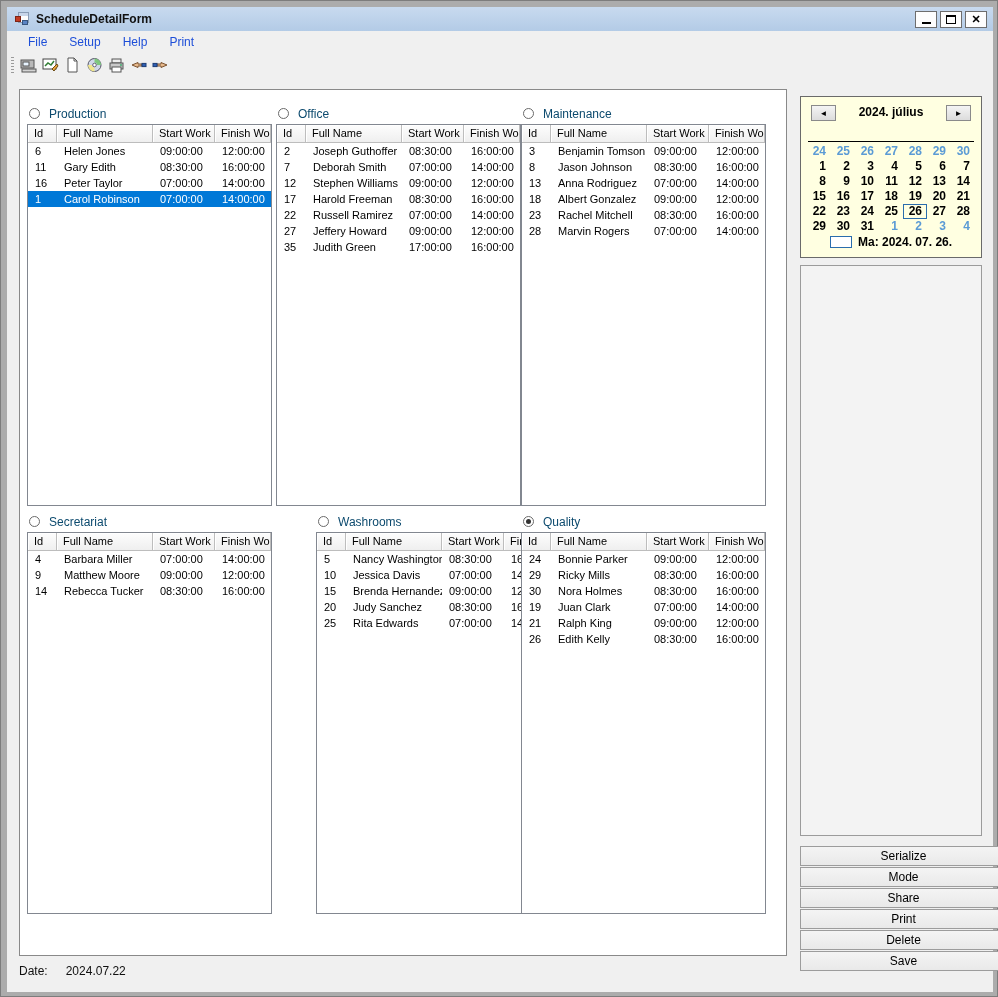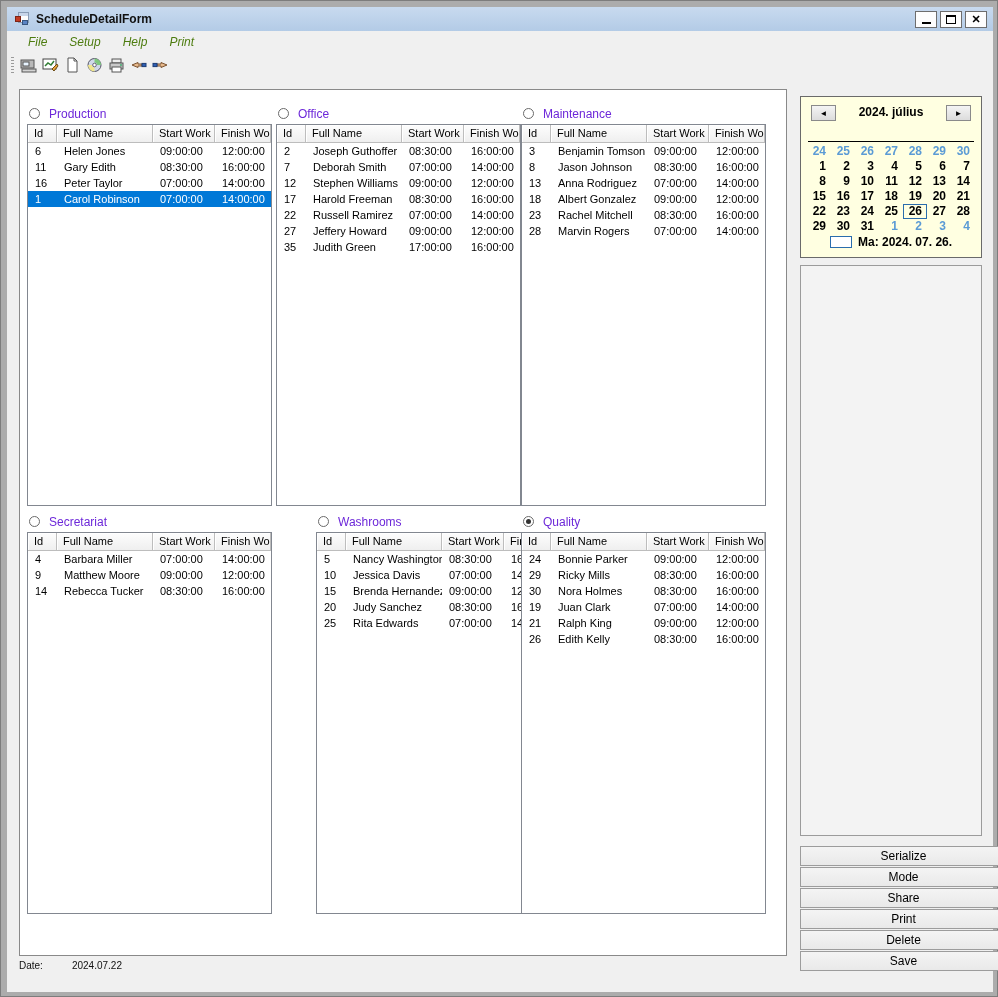--- a/index.html
+++ b/index.html
@@ -17,36 +17,36 @@
   .app-icon .b { position:absolute; left:7px; top:8px; width:6px; height:5px; background:#5b84c4; border:1px solid #38567f; }
   .title-text { font-size:12px; font-weight:600; color:#101010; }
   .win-btns { margin-left:auto; display:flex; gap:3px; }
   .win-btn { width:22px; height:17px; background:#fdfdfd; border:1px solid #6d6d6d; position:relative;
     display:flex; align-items:center; justify-content:center; font-size:11px; font-weight:bold; color:#000; cursor:default; }
   .glyph-min { position:absolute; left:6px; bottom:3px; width:9px; height:2px; background:#000; }
   .glyph-max { width:10px; height:9px; border:1px solid #000; border-top:2px solid #000; }
 
   
   .menubar { position:absolute; left:0; top:24px; width:986px; height:22px; display:flex; align-items:center; padding-left:10px; }
-  .menu-item { font-size:12px; color:#4d7c0f; padding:3px 11px;font-style:italic; }
+  .menu-item { font-size:12px; color:#1d4ed8; padding:3px 11px; }
   .toolbar { position:absolute; left:0; top:46px; width:986px; height:24px; display:flex; align-items:center; padding-left:4px; }
   .grip { width:3px; height:16px; margin-right:5px;
     background:repeating-linear-gradient(#9a9a9a 0 1px, transparent 1px 3px); }
   .tb-icon { width:19px; height:17px; display:inline-flex; align-items:center; justify-content:center; margin-right:3px; }
   .tb-icon svg { width:17px; height:16px; }
 
   
   .main-panel { position:absolute; left:12px; top:82px; width:768px; height:867px; background:#fff; border:1px solid #898989; }
   .dept { position:absolute; width:245px; }
   .dept-slot-0 { left:7px;  top:15px; } .dept-slot-1 { left:256px; top:15px; } .dept-slot-2 { left:501px; top:15px; }
   .dept-slot-3 { left:7px;  top:423px; } .dept-slot-4 { left:256px; top:423px;margin-left:40px; } .dept-slot-5 { left:501px; top:423px; }
   .dept-head { height:17px; display:flex; align-items:center; }
   .radio { width:11px; height:11px; border:1px solid #6a6a6a; border-radius:50%; background:#fff; margin:0 9px 0 2px; position:relative; flex:none; }
   .radio.checked::after { content:""; position:absolute; left:2px; top:2px; width:5px; height:5px; border-radius:50%; background:#333; }
-  .dept-label { font-size:12px; color:#6d28d9; }
+  .dept-label { font-size:12px; color:#0c4a6e; }
   .listview { margin-top:2px; height:382px; background:#fff; border:1px solid #828790; overflow:hidden; }
   .lv-header { display:flex; height:18px; }
   .lv-h { font-size:11px; color:#000; background:linear-gradient(#FDFDFD,#EFEFEF);
     border-right:1px solid #bdbdbd; border-bottom:1px solid #bdbdbd; box-shadow:inset 1px 1px 0 #fff;
     padding:2px 0 0 6px; overflow:hidden; white-space:nowrap; }
   .lv-row { display:flex; height:16px; font-size:11px; color:#000; align-items:center; }
   .lv-row span { padding-left:7px; overflow:hidden; white-space:nowrap; }
   .c0 { width:29px; flex:none; } .c1 { width:96px; flex:none; } .c2 { width:62px; flex:none; } .c3 { width:56px; flex:1; }
   .lv-row.selected { background:#0078D7; color:#fff; }
 
@@ -66,21 +66,21 @@
   .today-box { width:22px; height:12px; background:#fff; border:1px solid #2A6DAD; margin-right:6px; }
   .today-label { font-size:12px; font-weight:bold; color:#000; }
 
   
   .side-panel { position:absolute; left:793px; top:258px; width:182px; height:571px; background:#F3F3F3; border:1px solid #9b9b9b; }
   .side-buttons { position:absolute; left:793px; top:839px; width:207px; display:flex; flex-direction:column; gap:1px; }
   .side-btn { height:20px; font-family:"Liberation Sans",sans-serif; font-size:12px; color:#000;
     background:linear-gradient(#F4F4F4,#E9E9E9); border:1px solid #9c9c9c; }
 
   
-  .statusbar { position:absolute; left:12px; top:953px; height:22px; display:flex; align-items:flex-start; font-size:10px; color:#101010;gap:11px; }
+  .statusbar { position:absolute; left:12px; top:953px; height:22px; display:flex; align-items:center; font-size:12px; color:#101010; }
   .status-value { margin-left:18px; }
 </style>
 </head>
 <body>
 
 <div class="screen">
   <div class="window">
 
     <div class="titlebar">
       <span class="app-icon">

